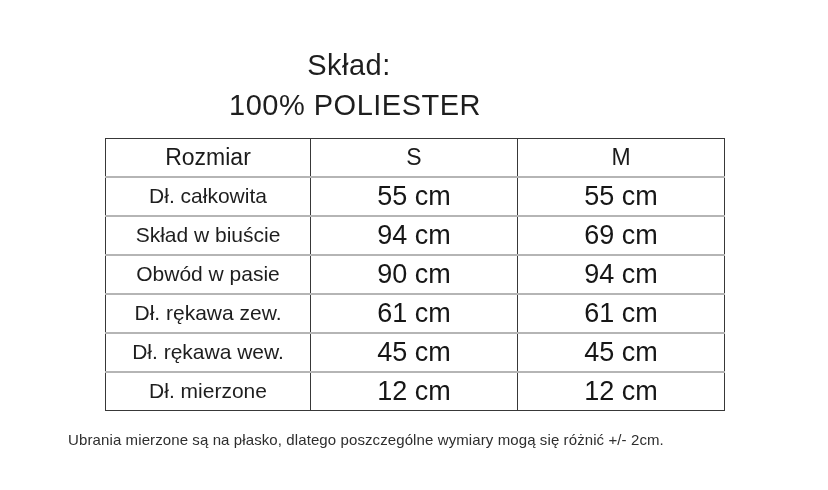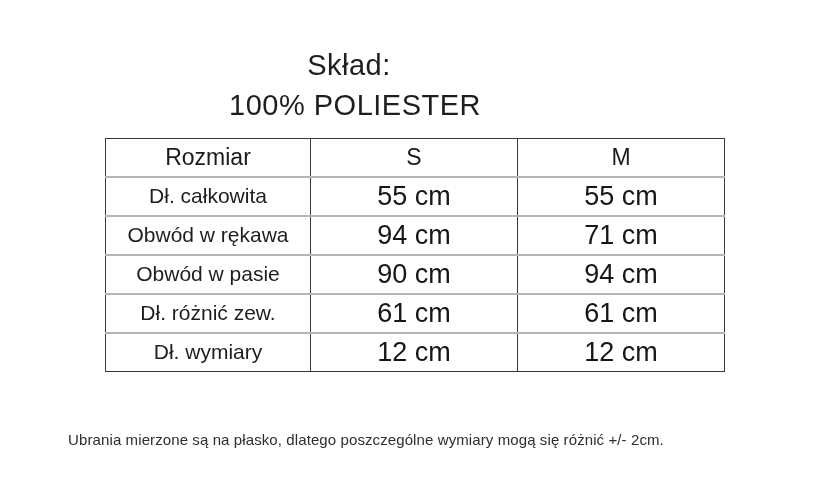--- a/index.html
+++ b/index.html
@@ -100,36 +100,41 @@
         <th>M</th>
       </tr>
     </thead>
     <tbody>
       <tr>
         <td class="label">Dł. całkowita</td>
         <td class="value">55 cm</td>
         <td class="value">55 cm</td>
       </tr>
       <tr>
-        <td class="label">Obwód w rękawa</td>
+        <td class="label">Skład w biuście</td>
         <td class="value">94 cm</td>
-        <td class="value">71 cm</td>
+        <td class="value">69 cm</td>
       </tr>
       <tr>
         <td class="label">Obwód w pasie</td>
         <td class="value">90 cm</td>
         <td class="value">94 cm</td>
       </tr>
       <tr>
-        <td class="label">Dł. różnić zew.</td>
+        <td class="label">Dł. rękawa zew.</td>
         <td class="value">61 cm</td>
         <td class="value">61 cm</td>
       </tr>
       <tr>
-        <td class="label">Dł. wymiary</td>
+        <td class="label">Dł. rękawa wew.</td>
+        <td class="value">45 cm</td>
+        <td class="value">45 cm</td>
+      </tr>
+      <tr>
+        <td class="label">Dł. mierzone</td>
         <td class="value">12 cm</td>
         <td class="value">12 cm</td>
       </tr>
     </tbody>
   </table>
 
   <div class="footnote">Ubrania mierzone są na płasko, dlatego poszczególne wymiary mogą się różnić +/- 2cm.</div>
 
 </div>
 

